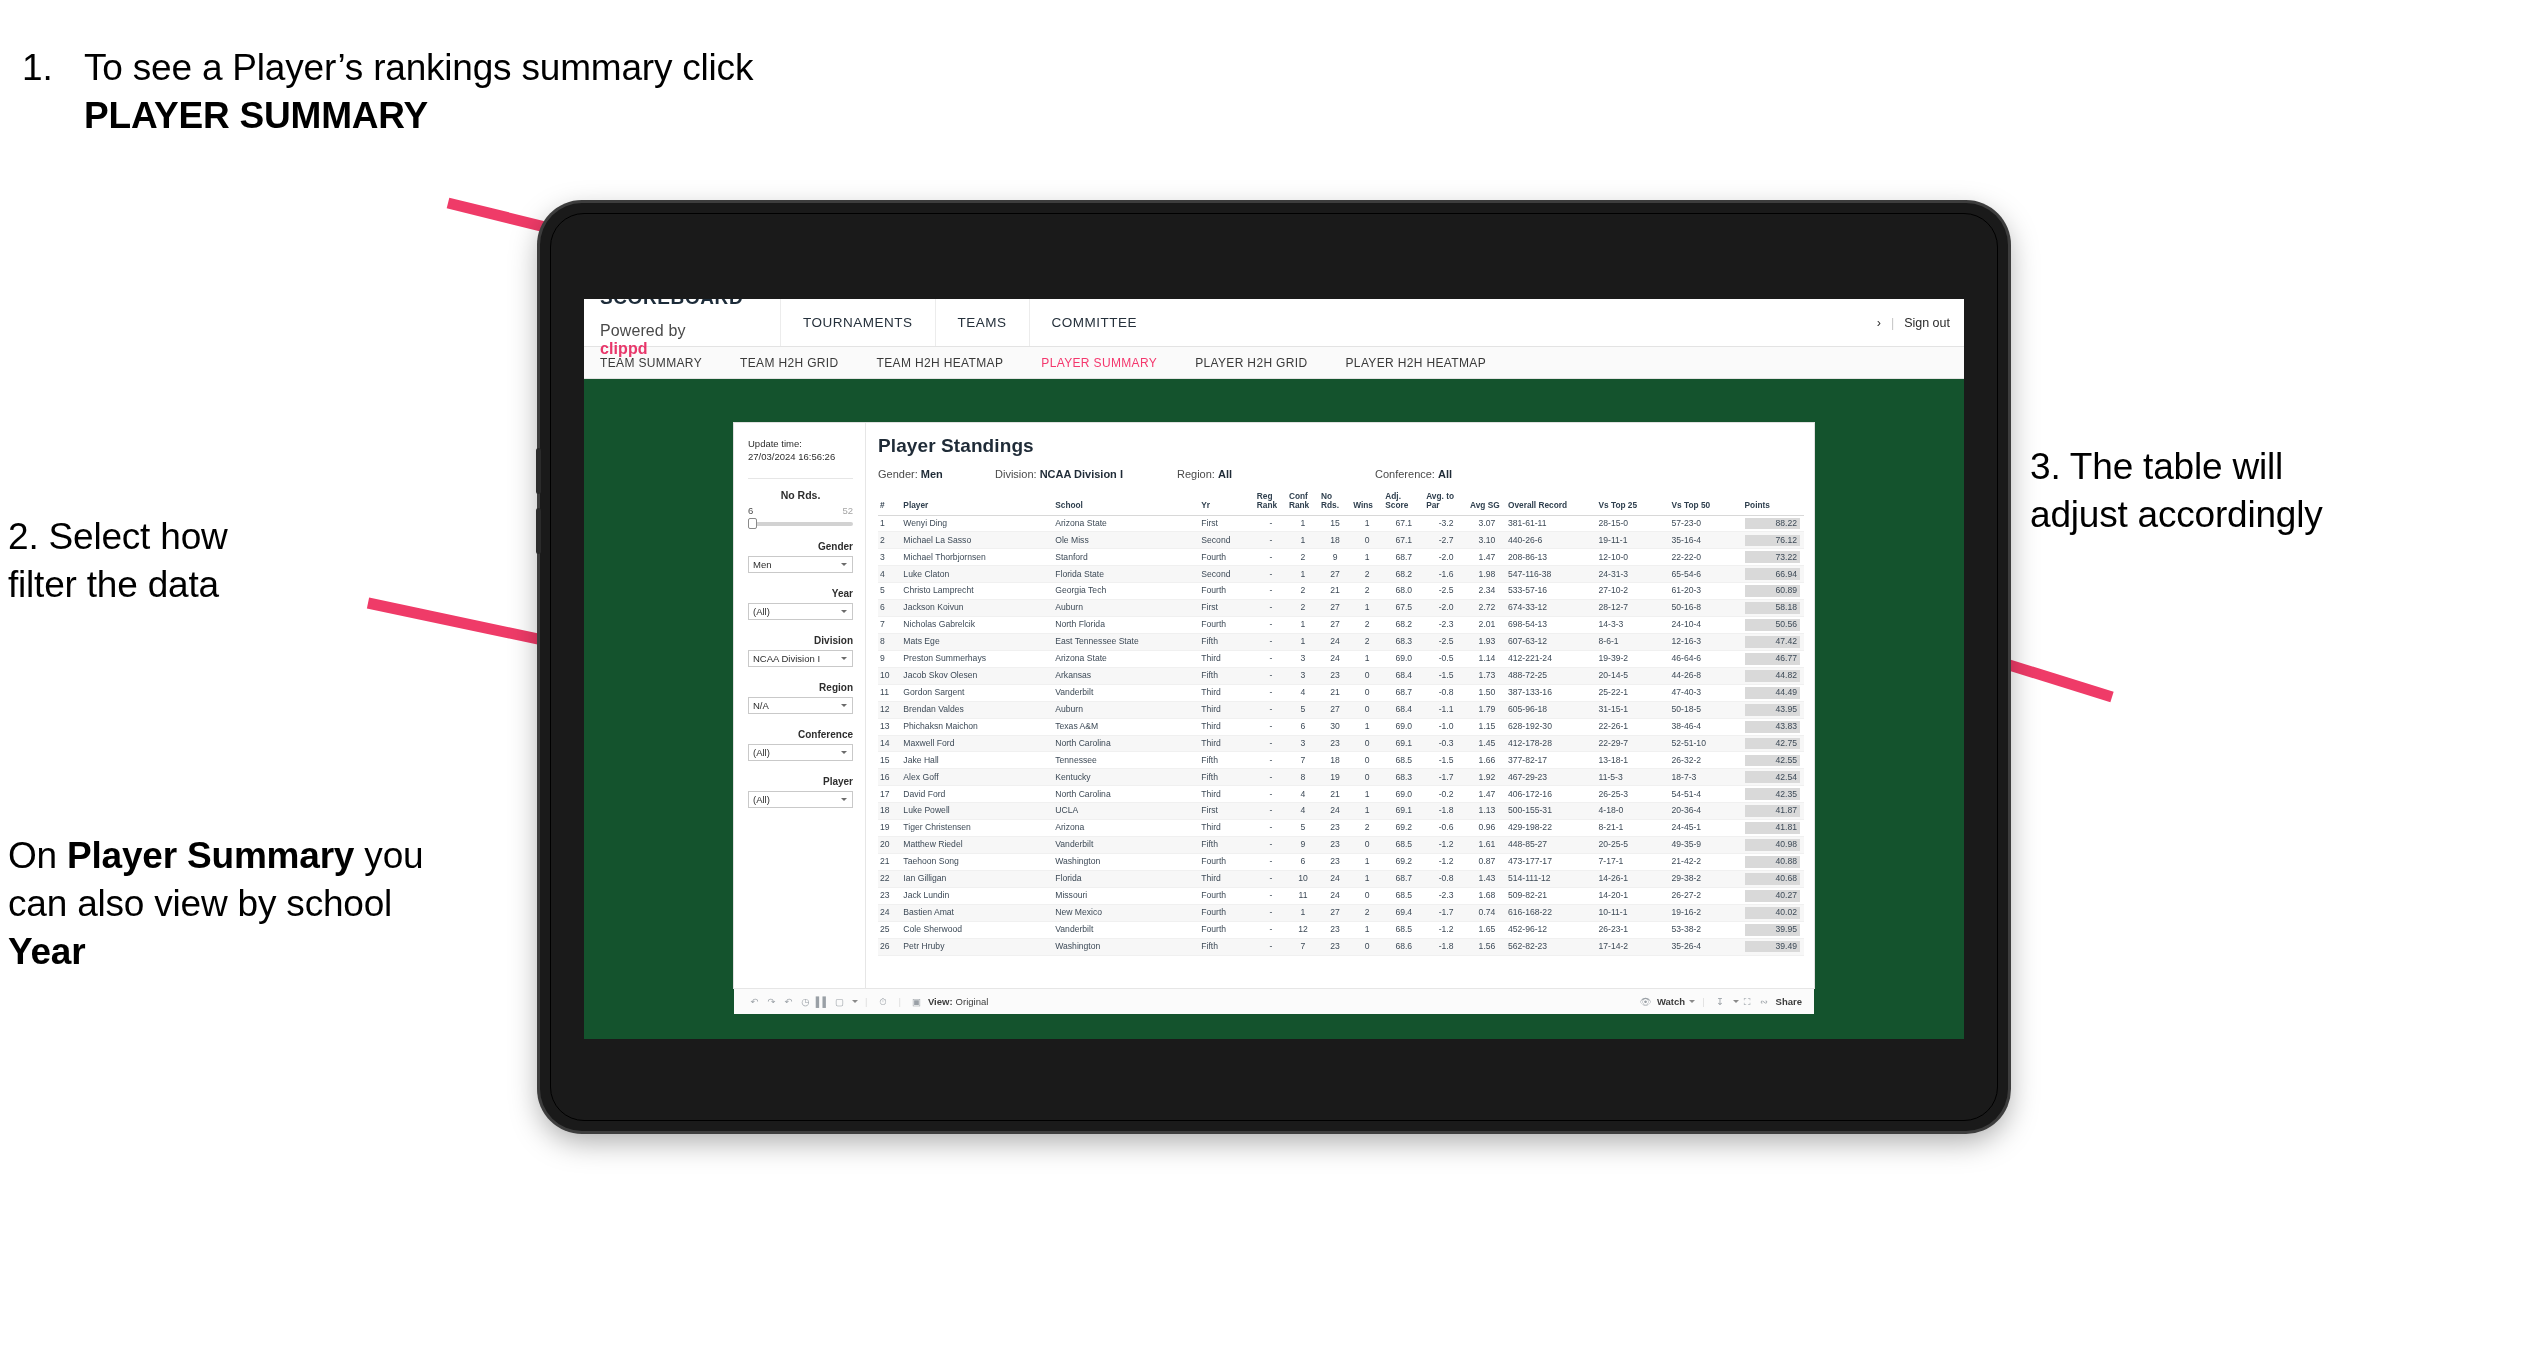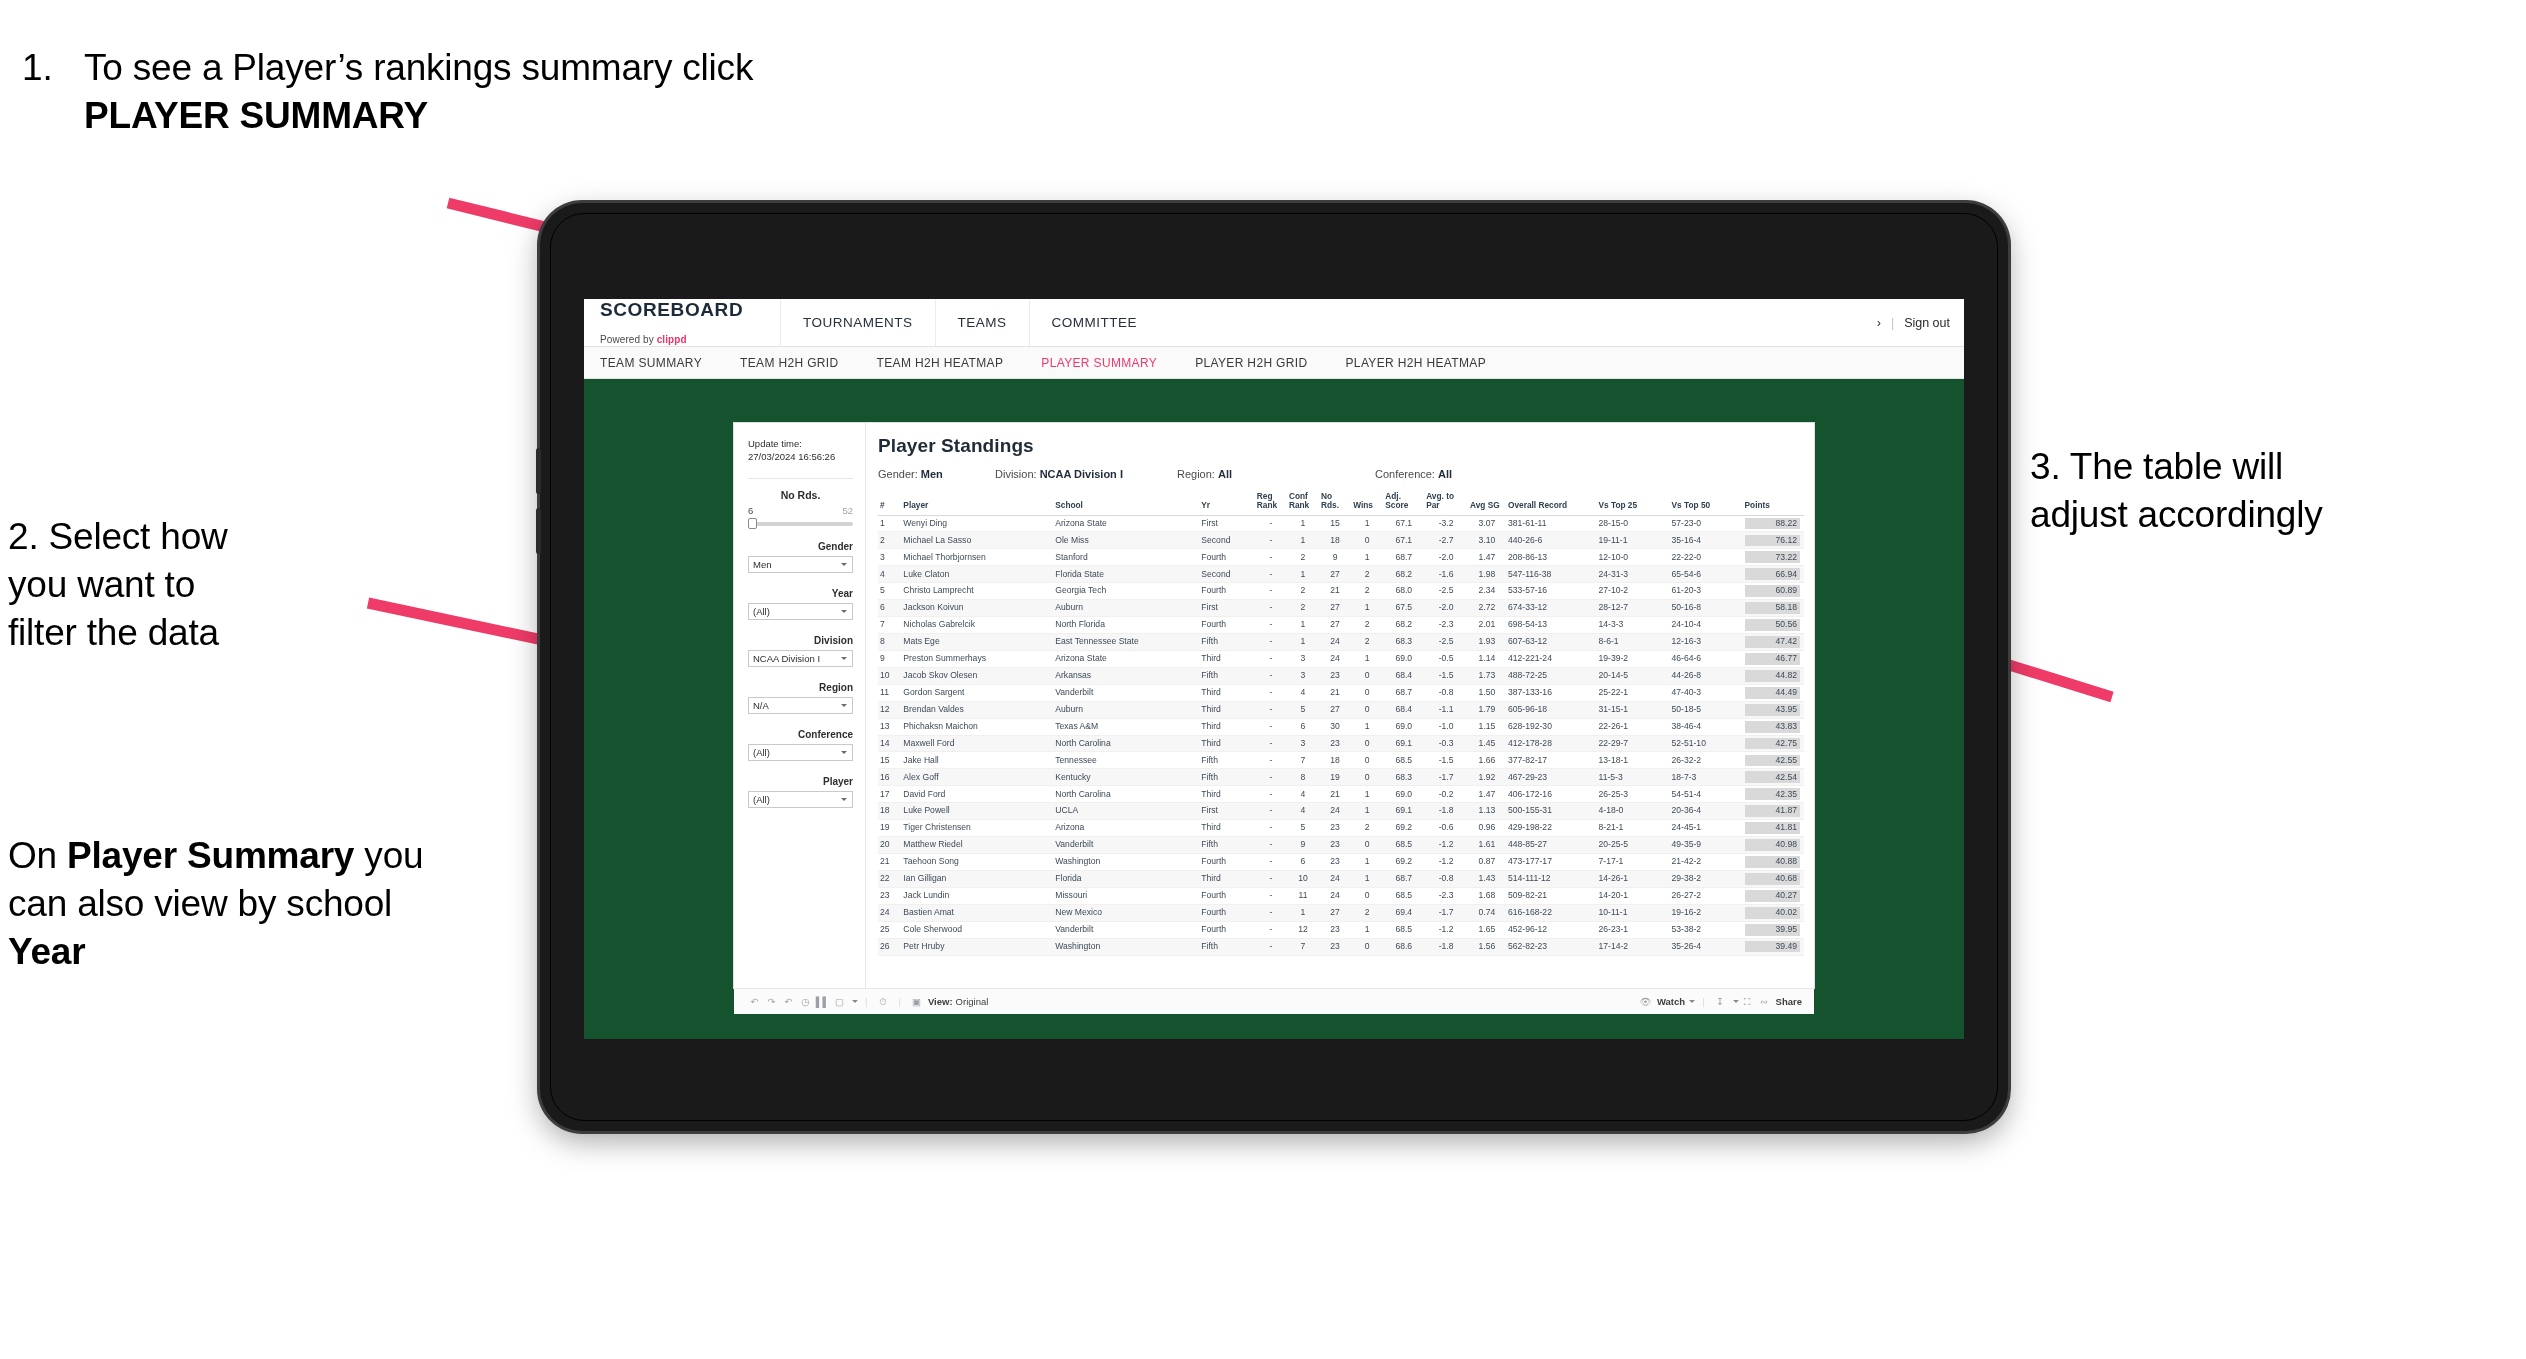--- a/index.html
+++ b/index.html
@@ -54,21 +54,21 @@
   .appbar {
     height: 48px; background:#fff; display:flex; align-items:center;
     border-bottom:1px solid #e3e3e3; position:relative;
   }
   .brand { padding-left: 16px; width: 150px; }
   .brand-name {
     font-family: "Liberation Sans", sans-serif;
     font-weight: 700; font-size: 19px; letter-spacing: .6px;
     color:#1c2b39; line-height:1;
   }
-  .brand-sub { font-size: 10px; color:#4a4a4a; margin-top:15px; letter-spacing:.1px; }
+  .brand-sub { font-size: 16px; color:#4a4a4a; margin-top:15px; letter-spacing:.1px; }
   .brand-sub .clippd { color:#e8366a; font-weight:700; }
   .topnav { display:flex; align-items:center; height:100%;margin-left:46px; }
   .topnav .tn {
     font-size: 13.5px; color:#26313c; letter-spacing:.5px;
     padding: 0 22px; height:100%; display:flex; align-items:center;
     border-left:1px solid #ececec;
   }
   .appbar-right {
     position:absolute; right:14px; top:0; height:100%;
     display:flex; align-items:center; gap:10px;
@@ -169,21 +169,20 @@
 
   <div class="anno anno-1">
     <span class="num">1.</span>
     <span class="body">
       <span>To see a Player’s rankings summary click </span><b>PLAYER SUMMARY</b>
     </span>
   </div>
 
   <div class="anno anno-2">
     <div>2. Select how</div>
-    <div>you want to</div>
     <div>filter the data</div>
   </div>
 
   <div class="anno anno-2b">
     <span>On </span><b>Player Summary</b><span> you can also view by school </span><b>Year</b>
   </div>
 
   <div class="anno anno-3">
     <div>3. The table will</div>
     <div>adjust accordingly</div>

